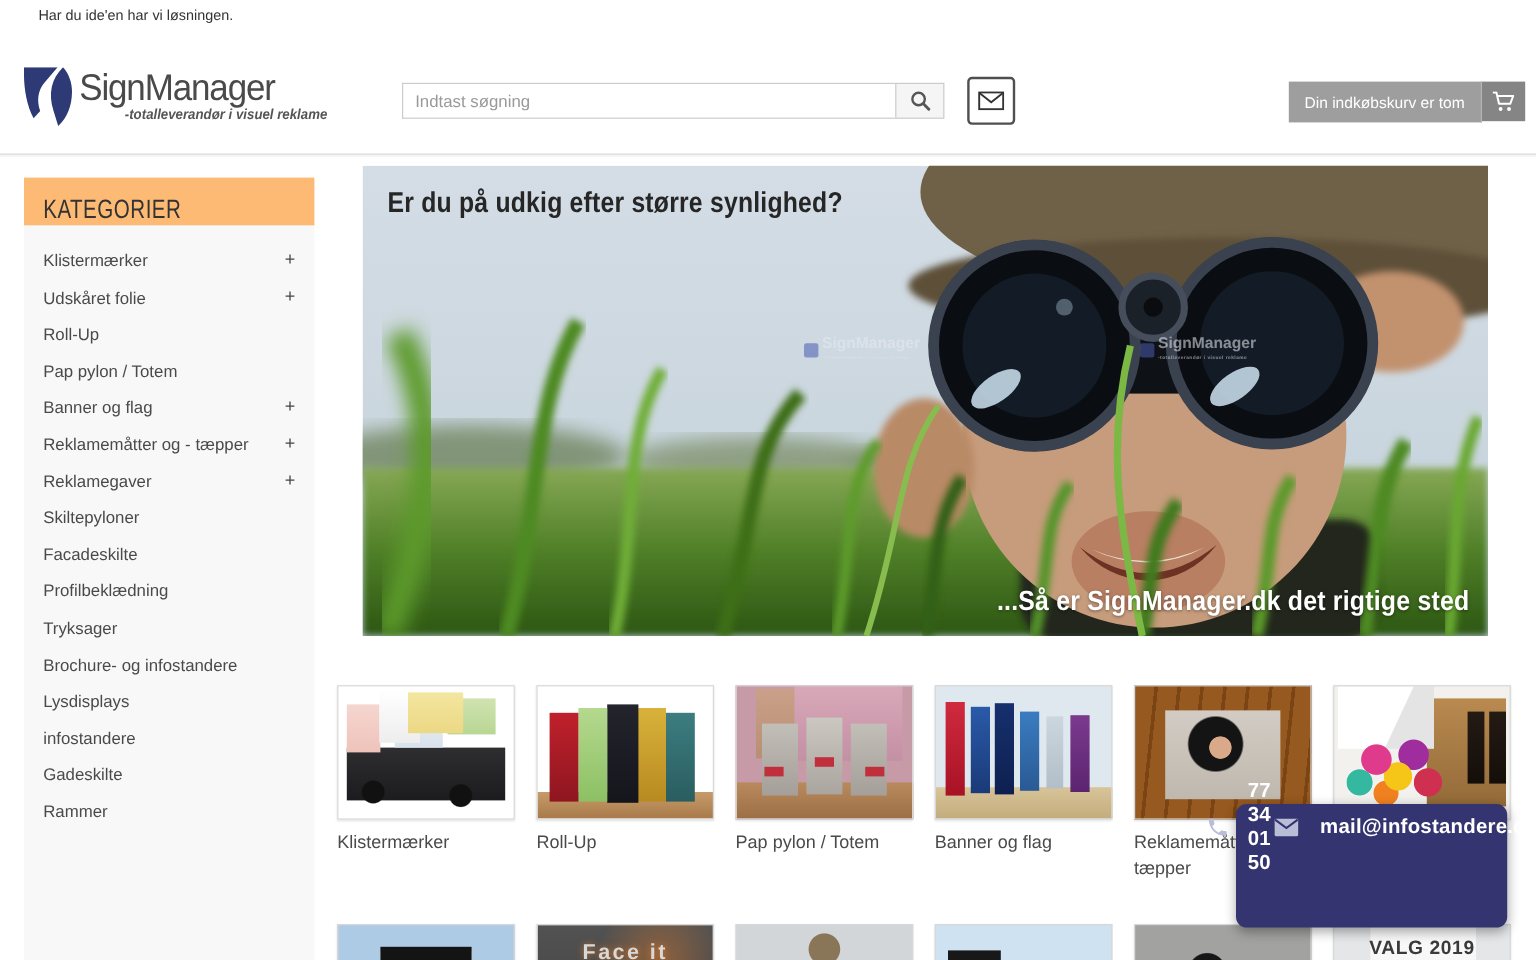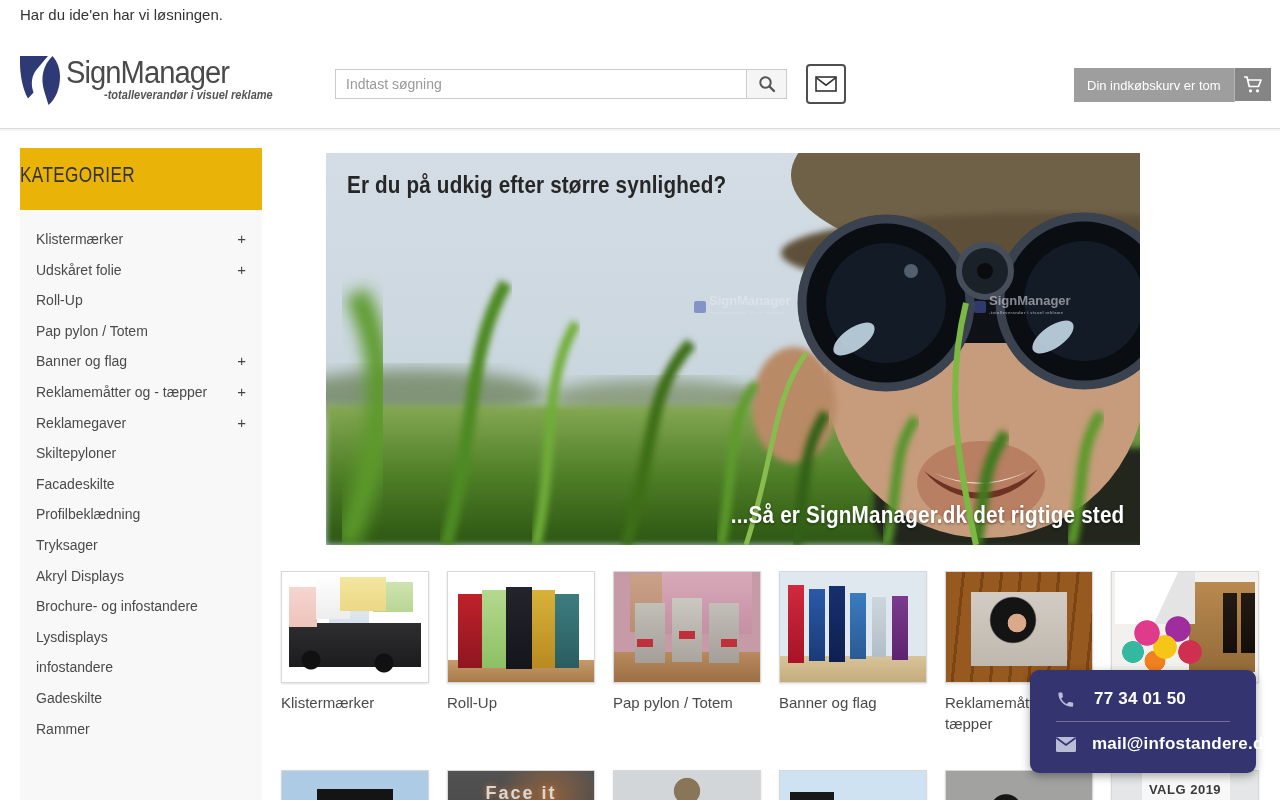--- a/index.html
+++ b/index.html
@@ -1,20 +1,20 @@
 <!DOCTYPE html>
 <html><head>
 <meta charset="utf-8">
 <style>
   * { margin:0; padding:0; box-sizing:border-box; }
   html,body { width:1280px; height:800px; overflow:hidden; background:#fff;
     font-family:"Liberation Sans", sans-serif; color:#333; position:relative; }
 
   
-  .topbar { position:absolute; left:20px; top:6px; font-size:15px; color:#333; }
+  .topbar { position:absolute; left:32px; top:6px; font-size:12px; color:#333; }
 
   
   .header-rule { position:absolute; left:0; top:128px; width:1280px; height:3px;
     border-top:1px solid #dcdcdc; background:#f4f4f4; }
 
   .logo { position:absolute; left:20px; top:56px; display:flex; align-items:flex-start; cursor:pointer; }
   .logo-mark { width:40px; height:50px; }
   .logo-textwrap { margin-left:6px; }
   .logo-name { font-size:31px; color:#4a4a4a; letter-spacing:-1px; line-height:34px;
     display:inline-block; transform:scaleX(.94); transform-origin:left; }
@@ -32,30 +32,30 @@
     background:#fff; border:2px solid #4f4f4f; border-radius:4px;
     display:flex; align-items:center; justify-content:center; cursor:pointer; }
 
   .cart { position:absolute; left:1074px; top:68px; height:33px; display:flex; cursor:pointer; }
   .cart-label { background:#9e9e9e; color:#fff; font-size:13px; padding:17px 13px;
     display:flex; align-items:center; border-right:1px solid #b5b5b5; }
   .cart-iconbox { background:#858585; width:36px; display:flex; align-items:center; justify-content:center; }
 
   
   .sidebar { position:absolute; left:20px; top:148px; width:242px; }
-  .sidebar-head { height:62px; background:#eab308; line-height:54px; }
+  .sidebar-head { height:40px; background:#fdba74; line-height:54px; padding-left:16px; }
   .sidebar-head span { font-size:22px; color:#333; letter-spacing:.5px;
     display:inline-block; transform:scaleX(.78); transform-origin:left; }
   .sidebar-list { background:#f8f8f8; padding:14px 0 10px 0; min-height:640px; }
   .side-item { display:flex; justify-content:space-between; align-items:center;
     padding:0 16px; line-height:30.6px; height:30.6px; font-size:14px; color:#4a4a4a; cursor:pointer; }
   .side-item .plus { color:#444; font-size:15px; }
 
   
-  .hero { position:absolute; left:302px; top:153px; width:814px; height:392px; overflow:hidden;margin-left:24px; }
+  .hero { position:absolute; left:302px; top:138px; width:938px; height:392px; overflow:hidden; }
   .hero svg.art { position:absolute; left:0; top:0; width:938px; height:392px; }
   .hero-headline { position:absolute; left:21px; top:18px; font-size:24px; font-weight:bold;
     color:#262626; white-space:nowrap; transform:scaleX(.86); transform-origin:left; letter-spacing:.2px; }
   .hero-tagline { position:absolute; right:16px; bottom:16px; font-size:23px; font-weight:bold;
     color:#fff; white-space:nowrap; transform:scaleX(.9); transform-origin:right;
     text-shadow:0 1px 3px rgba(0,0,0,.45); letter-spacing:.2px; }
   .watermark { position:absolute; top:142px; display:flex; align-items:center; opacity:.55; }
   .watermark.w1 { left:368px; } .watermark.w2 { left:648px; }
   .wm-sq { width:12px; height:12px; background:#4a5bb0; margin-right:3px; border-radius:2px; }
   .wm-text { font-size:13px; font-weight:bold; color:#e8eaf2; line-height:12px; }
@@ -137,26 +137,26 @@
   .t-lamp { background-color:#a2a2a0; background-image:
     radial-gradient(circle,#161616 60%,transparent 64%), linear-gradient(#161616,#161616),
     linear-gradient(#90908e,#84847f);
     background-position:38% 28%,50% 70%,0 100%;
     background-size:36px 36px,7px 54px,148px 30px; }
   .t-valg { background-color:#e4e6e8; background-image:
     radial-gradient(circle,#2a6db5 60%,transparent 64%), radial-gradient(circle,#d42a2a 60%,transparent 64%),
     linear-gradient(#fafafa,#f0f0f0);
     background-position:38% 78%,72% 62%,52% 0;
     background-size:22px 22px,10px 10px,88px 104px; }
-  .t-valg .thumb-text { top:11px; font-size:13px; font-weight:bold; color:#3a3a3a; letter-spacing:.5px; }
+  .t-valg .thumb-text { top:11px; font-size:16px; font-weight:bold; color:#3a3a3a; letter-spacing:.5px; }
 
   
   .contact-card { position:absolute; left:1030px; top:670px; width:226px; height:103px;
     background:#343471; border-radius:9px; box-shadow:0 3px 10px rgba(0,0,0,.35); z-index:5;
-    padding:0 26px; display:flex; flex-direction:column; justify-content:center; }
+    padding:0 26px; display:flex; flex-direction:row; justify-content:center; }
   .contact-row { display:flex; align-items:center; height:38px; }
   .contact-row .c-icon { width:22px; margin-right:16px; display:flex; align-items:center; }
   .contact-row .c-text { color:#fff; font-weight:bold; font-size:17px; letter-spacing:.2px; }
   .contact-divider { border-top:1px solid rgba(255,255,255,.3); margin:3px 0; }
 </style>
 </head>
 <body>
 
 <div class="topbar">Har du ide'en har vi løsningen.</div>
 
@@ -236,23 +236,20 @@
         <span>Skiltepyloner</span>
       </div>
       <div class="side-item">
         <span>Facadeskilte</span>
       </div>
       <div class="side-item">
         <span>Profilbeklædning</span>
       </div>
       <div class="side-item">
         <span>Tryksager</span>
-      </div>
-      <div class="side-item">
-        <span>Akryl Displays</span>
       </div>
       <div class="side-item">
         <span>Brochure- og infostandere</span>
       </div>
       <div class="side-item">
         <span>Lysdisplays</span>
       </div>
       <div class="side-item">
         <span>infostandere</span>
       </div>

